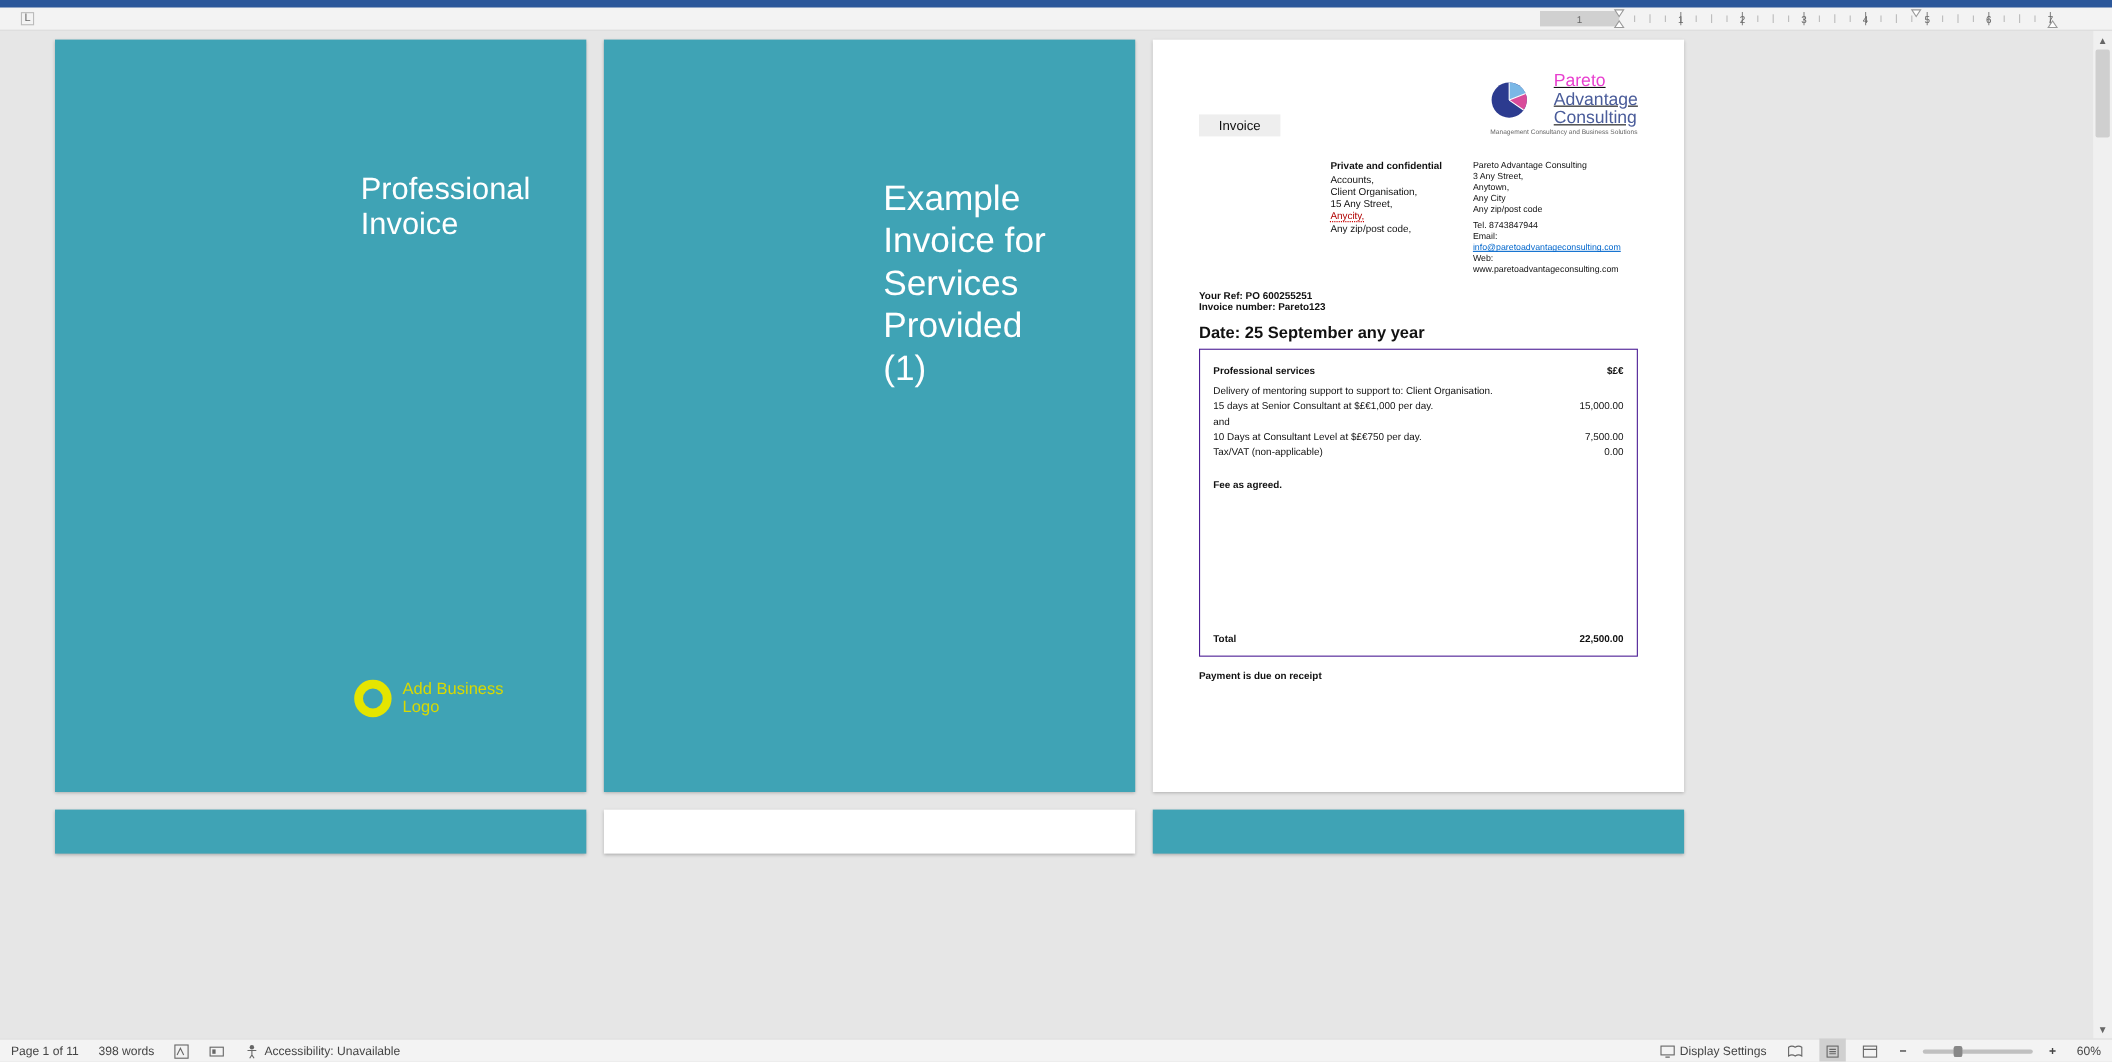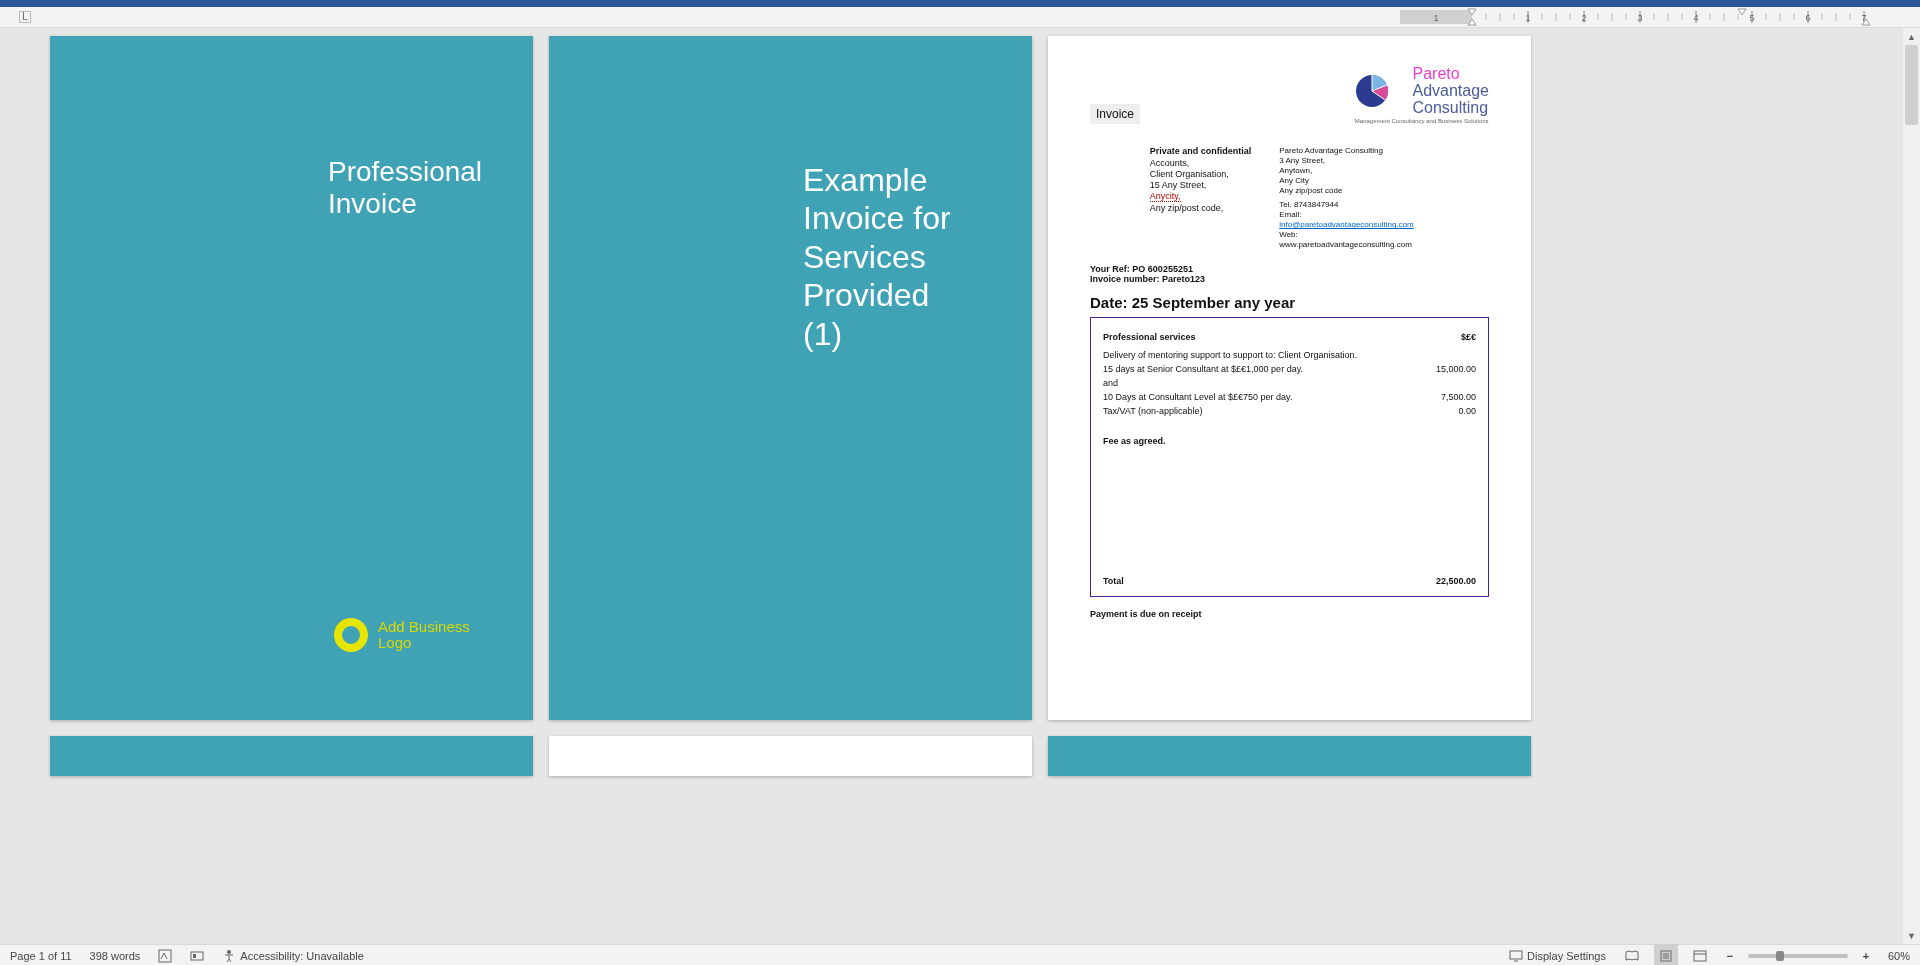--- a/index.html
+++ b/index.html
@@ -124,21 +124,21 @@
     line-height:1.15;
   }
   .p1 .sub {
     font-size:12px;
     line-height:1.35;
     text-align: justify;
     text-align-last: justify;
   }
   .p1 .logo-box {
     position:absolute;
-    left:284px; bottom:68px;
+    left:272px; bottom:68px;
     display:flex; align-items:center; gap:10px;
     color:#d9d900;
   }
   .p1 .logo-ring {
     width:34px; height:34px; border:8px solid #e5e500; border-radius:50%;
     box-sizing:border-box;
   }
   .p1 .logo-text {
     font-size:15px; line-height:1.1;
   }
@@ -163,44 +163,44 @@
     font-family: Arial, sans-serif;
     color:#111;
     box-sizing:border-box;
   }
   .p3 .head {
     display:flex; justify-content:space-between; align-items:flex-start;
     margin-bottom: 22px;
   }
   .p3 .invoice-label {
     display:inline-block;
-    padding:3px 6px;
+    padding:3px 18px;
     background:#eeeeee;
     font-size:12px;
     margin-top: 38px;
   }
   .p3 .logo {
     text-align:right;
   }
   .p3 .logo-row {
-    display:flex; align-items:center; justify-content:flex-end; gap:22px;
+    display:flex; align-items:center; justify-content:flex-end; gap:22px;text-decoration:underline;
   }
   .p3 .logo-pie {
     width:36px; height:36px;
   }
   .p3 .logo-text {
     text-align:left;
     line-height:1.05;
   }
   .p3 .logo-line1 { color:#e83fcf; font-size:16px; font-weight:400; }
   .p3 .logo-line2 { color:#4a5c9a; font-size:16px; }
   .p3 .logo-tag   { font-size:6px; color:#666; margin-top:2px; text-align:center; }
 
   .p3 .info-row {
-    display:flex; justify-content:center;
+    display:flex; justify-content:flex-end;
     margin-bottom: 12px;
     gap: 28px;
   }
   .p3 .info-block { line-height:1.25; font-size:9px; }
   .p3 .b { font-weight:bold; }
   .p3 .redwave { border-bottom:1px dotted #c00; color:#b00000; }
   .p3 a.link { color:#0066cc; text-decoration:underline; font-size:8px;margin-top:48px; }
   .p3 .info-right { text-align:left; font-size:8px; line-height:1.25; }
 
   .p3 .refs { margin:14px 0 10px 0; font-size:9px; }

